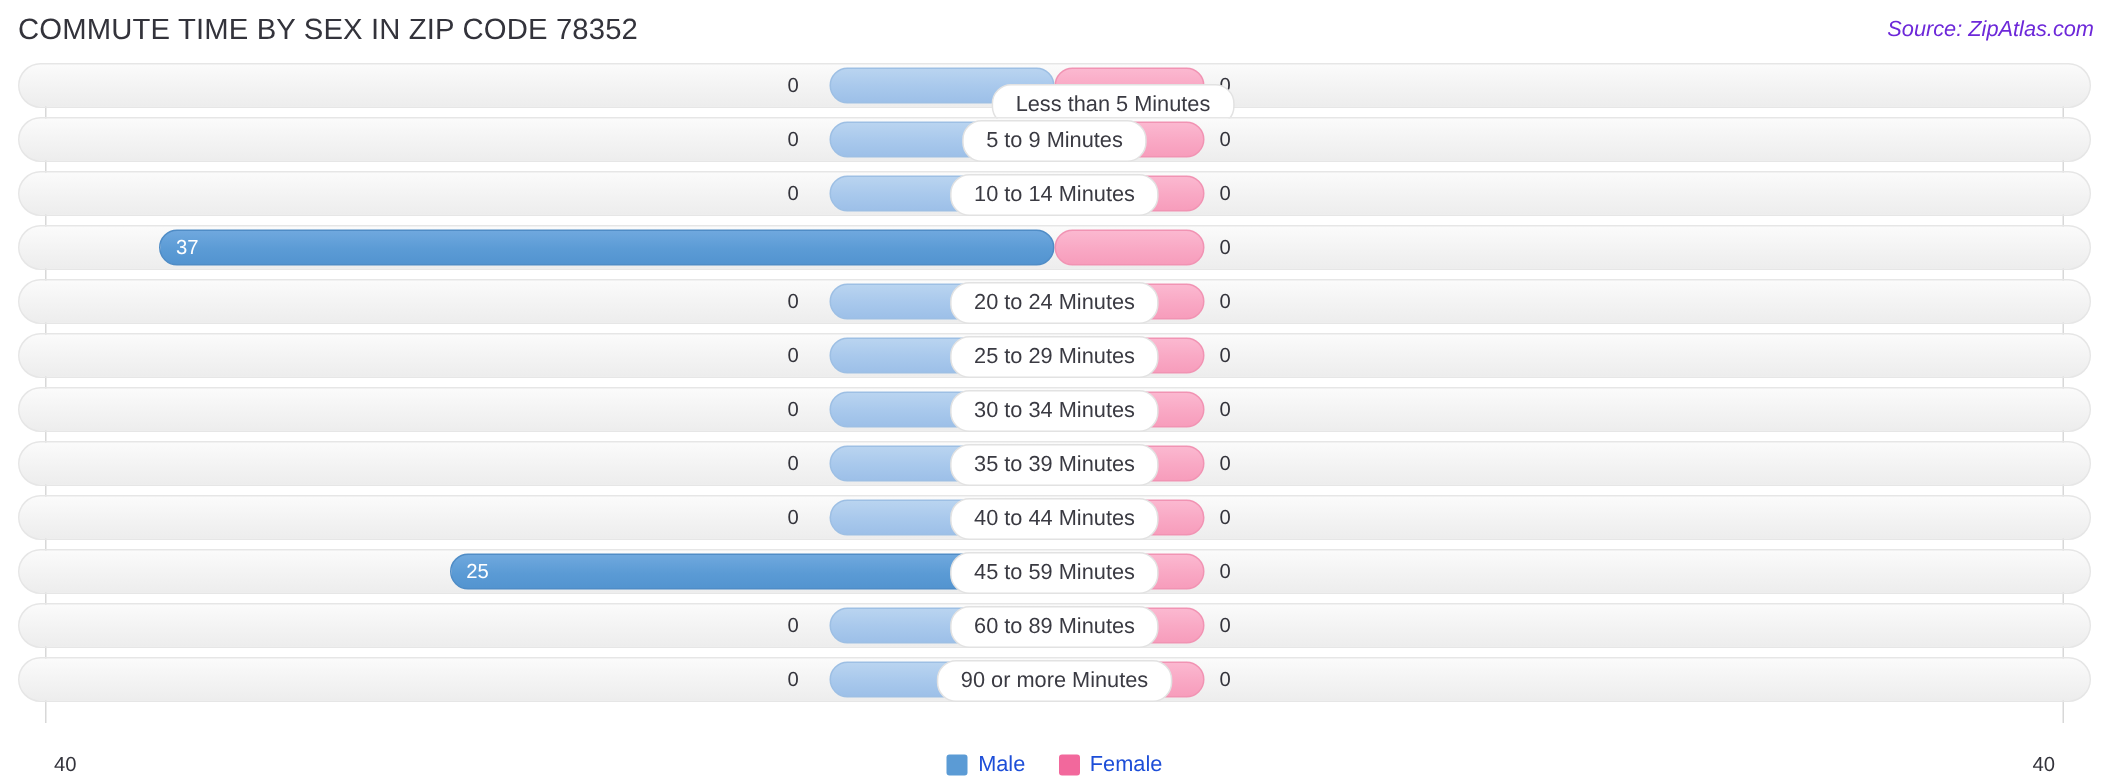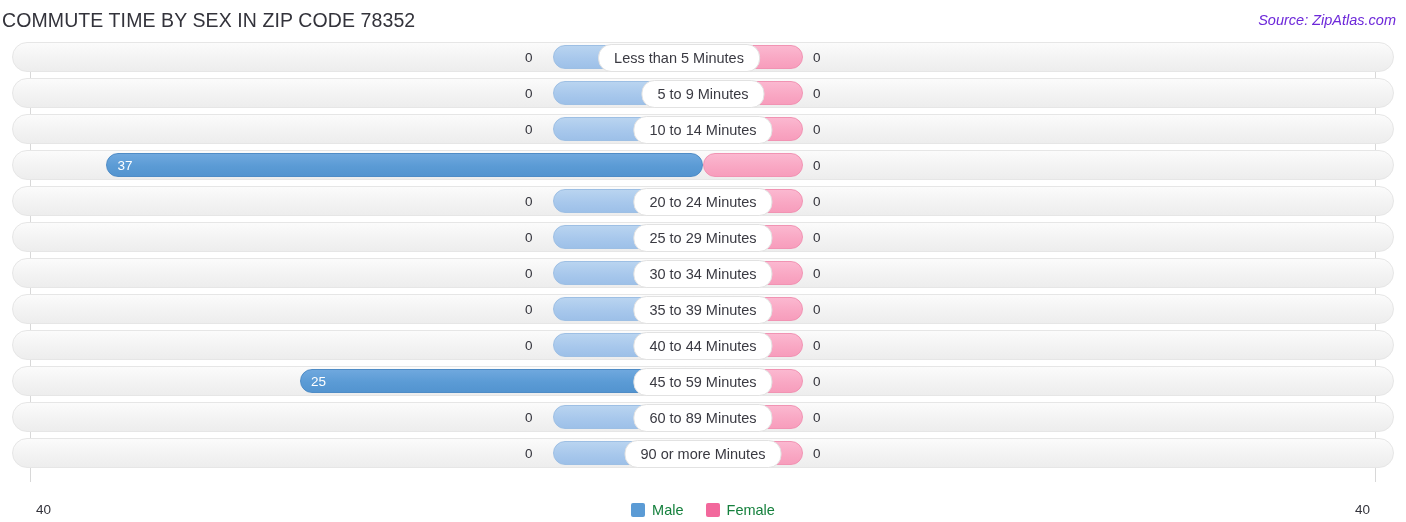--- a/index.html
+++ b/index.html
@@ -15,21 +15,21 @@
     overflow: hidden;
   }
 
   
   .chart-header {
     position: relative;
     height: 42px;
   }
   .chart-title {
     position: absolute;
-    left: 2px;
+    left: 12px;
     top: 9px;
     font-size: 19.5px;
     letter-spacing: 0.1px;
     color: #33333b;
     white-space: nowrap;
   }
   .chart-source {
     position: absolute;
     right: 10px;
     top: 12px;
@@ -163,21 +163,21 @@
     display: flex;
     justify-content: center;
     align-items: center;
     gap: 22px;
   }
   .legend-item {
     display: flex;
     align-items: center;
     gap: 7px;
     font-size: 14.5px;
-    color: #15803d;
+    color: #1d4ed8;
   }
   .swatch {
     width: 14px;
     height: 14px;
     border-radius: 2px;
     display: inline-block;
   }
 </style>
 </head>
 <body>
@@ -190,21 +190,21 @@
 <div class="plot" id="plot">
   <div class="gridline left"></div>
   <div class="gridline right"></div>
 <div class="row">
       <div class="track"></div>
       <div class="bars">
         <span class="bar-value-out" style="left: 513px;">0</span>
         <div class="bar male" style="left: 541px; width: 150px;"></div>
         <span class="bar-value-out" style="left: 801px;">0</span>
         <div class="bar female" style="left: 691px; width: 100px;"></div>
-        <div class="cat-label" style="left: 667px;">Less than 5 Minutes</div>
+        <div class="cat-label" style="left: 730px; margin-top: 12px;">Less than 5 Minutes</div>
       </div>
     </div>
     <div class="row">
       <div class="track"></div>
       <div class="bars">
         <span class="bar-value-out" style="left: 513px;">0</span>
         <div class="bar male" style="left: 541px; width: 150px;"></div>
         <span class="bar-value-out" style="left: 801px;">0</span>
         <div class="bar female" style="left: 691px; width: 100px;"></div>
         <div class="cat-label" style="left: 691px;">5 to 9 Minutes</div>

